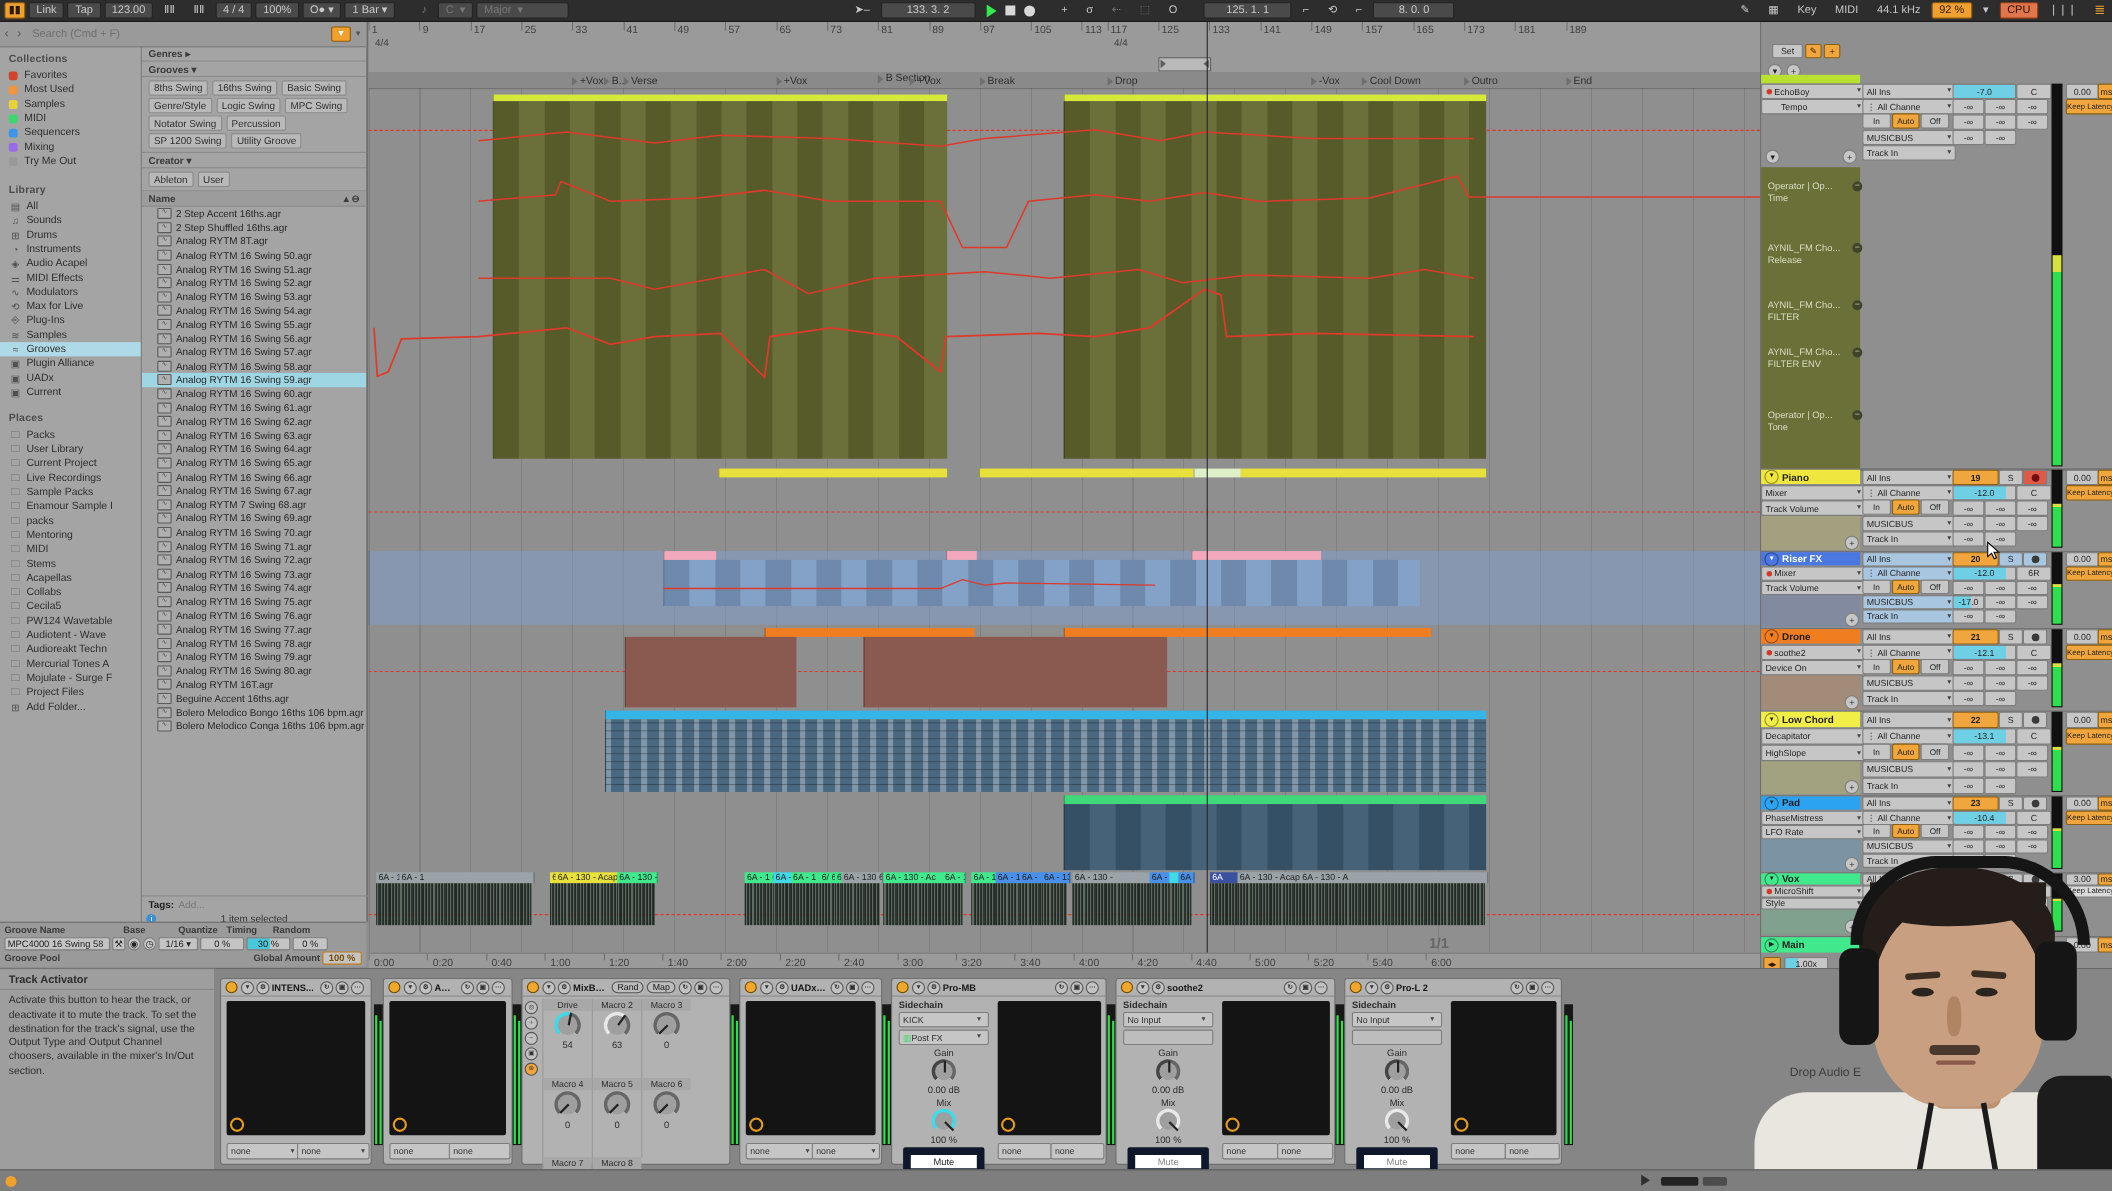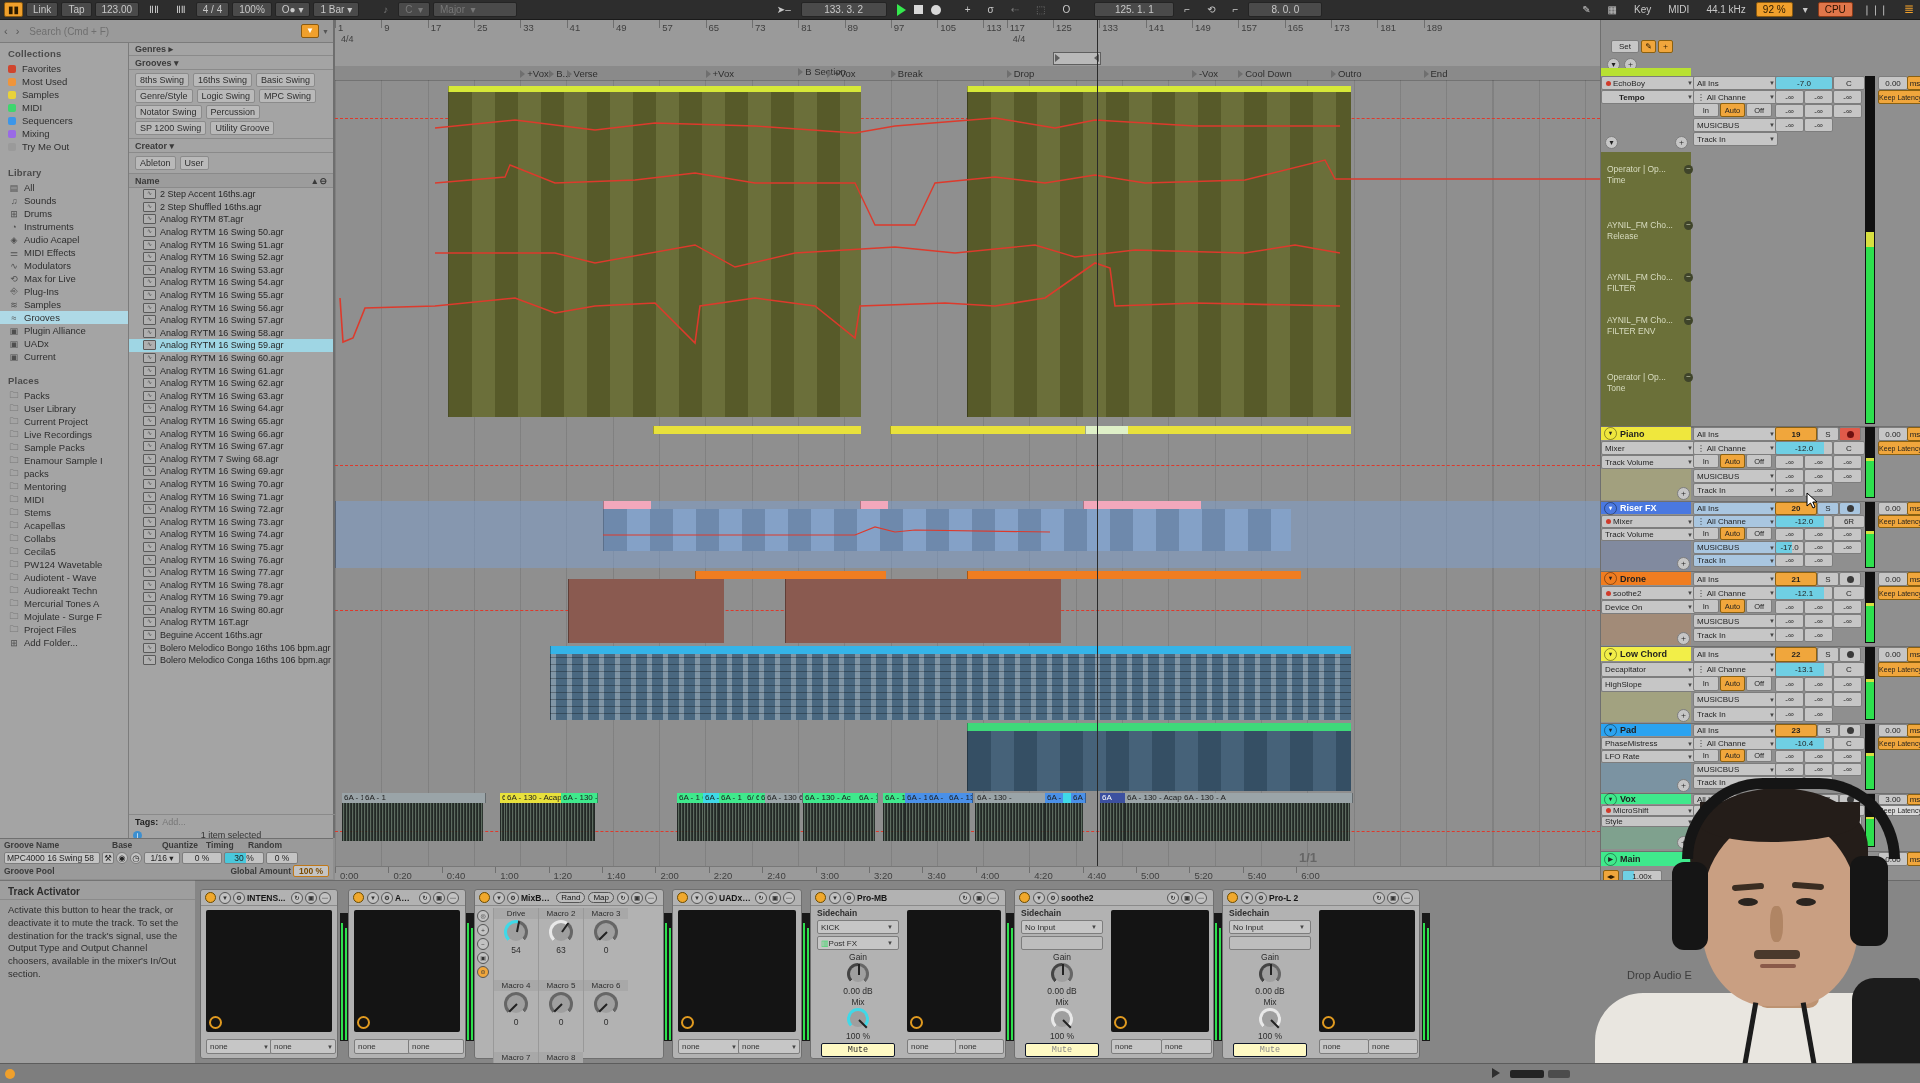--- a/index.html
+++ b/index.html
@@ -110,21 +110,21 @@
           padding:0 3px;margin:2px 2px;font-size:8px;}
   .knob{position:relative;width:24px;height:24px;border-radius:50%;margin:1px auto;
         background:conic-gradient(from 225deg,var(--arc,#777) var(--deg,0deg),#666 var(--deg,0deg) 270deg,rgba(0,0,0,0) 270deg);}
   .knob:after{content:"";position:absolute;inset:3px;background:#9f9f9f;border-radius:50%;}
   .knob .ptr{position:absolute;left:50%;top:1px;width:2px;height:11px;background:#222;transform-origin:1px 11px;z-index:2;}
   .macro{width:44px;text-align:center;color:#2c2c2c;border-left:1px solid #999;}
   .macro .mlab{font-size:8px;background:#a8a8a8;padding:1px 0;}
   .devmeter{position:absolute;top:32px;width:8px;height:128px;background:#181818;}
   .devmeter i{position:absolute;left:1px;width:2px;bottom:1px;top:8%;background:#2ee04e;}
   .devmeter i+i{left:5px;top:12%;}
-  .mutebtn{height:12px;background:#fef9c3;border:1px solid #0f172a;border-radius:2px;margin:2px 6px;line-height:12px;font-family:Liberation Mono, monospace;}
+  .mutebtn{height:12px;background:#ffffff;border:7px solid #0f172a;border-radius:2px;margin:2px 6px;line-height:12px;}
   
   #webcam{left:1570px;top:750px;width:350px;height:333px;z-index:40;}
   #webcam div{position:absolute;}
   
   #statusbar{left:0;top:1063px;width:1920px;height:20px;background:#7e7e7e;border-top:1px solid #5c5c5c;z-index:45;}
   #cursor{z-index:60;}
 </style>
 </head>
 <body>
 
@@ -823,21 +823,21 @@
       <span class="rbox" style="width:11px;height:11px;border-radius:50%;margin-left:4px;">＋</span>
     </div>
     <div id="tracks">
         <div style="position: absolute; left: 0px; top: 56px; width: 320px; height: 350px; border-bottom: 2px solid rgb(111, 111, 111);">
           <div style="position: absolute; left: 0px; top: -8px; width: 90px; height: 8px; background: rgb(184, 225, 50);"></div>
           <div class="rbox l" style="position: absolute; left: 0px; top: 0px; width: 90px; height: 12px;">
             <div class="reddot"></div>
             <span>EchoBoy</span>
             <span class="caret">▼</span>
           </div>
-          <div class="rbox l" style="position: absolute; left: 0px; top: 14px; width: 90px; height: 12px; font-weight: bold;">
+          <div class="rbox l" style="position: absolute; left: 0px; top: 14px; width: 90px; height: 12px;">
             <span style="margin-left: 14px;">Tempo</span>
             <span class="caret">▼</span>
           </div>
           <div class="rbox l" style="position: absolute; left: 92px; top: 0px; width: 80px; height: 12px;">
             <span style="white-space: nowrap;">All Ins</span>
             <span class="caret">▼</span>
           </div>
           <div class="rbox l" style="position: absolute; left: 92px; top: 14px; width: 80px; height: 12px;">
             <span style="white-space: nowrap;">⋮ All Channe</span>
             <span class="caret">▼</span>

